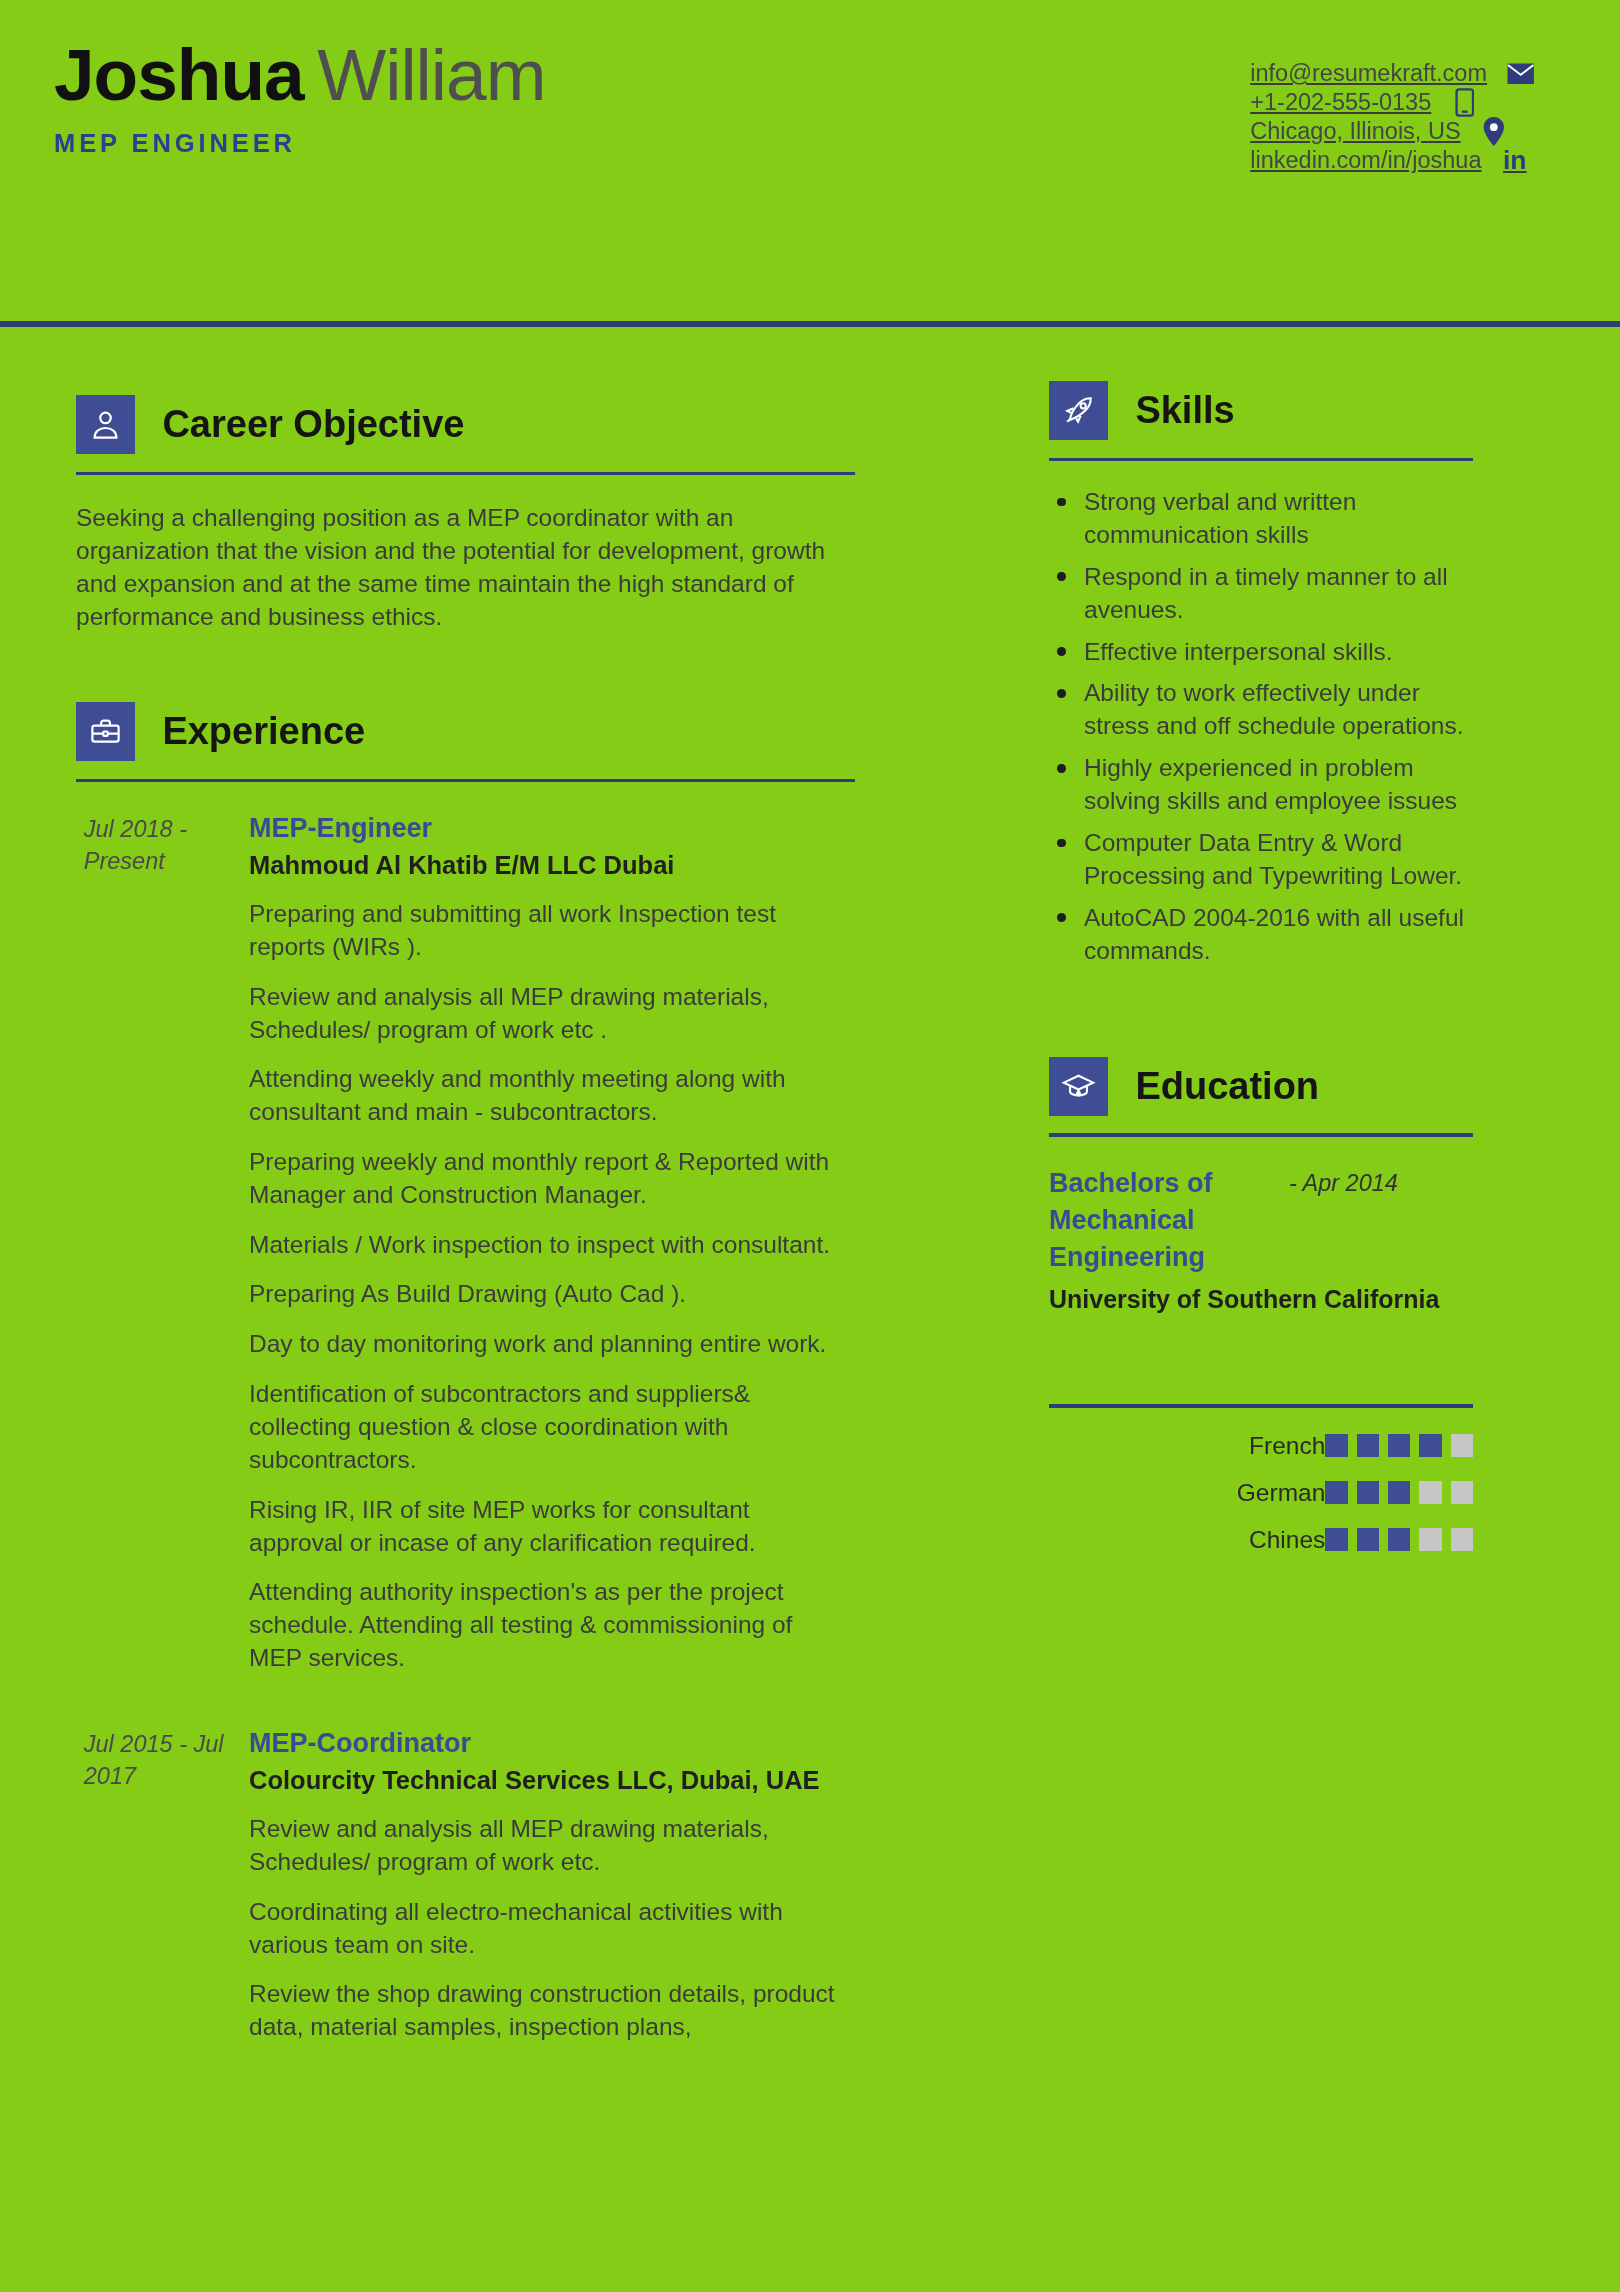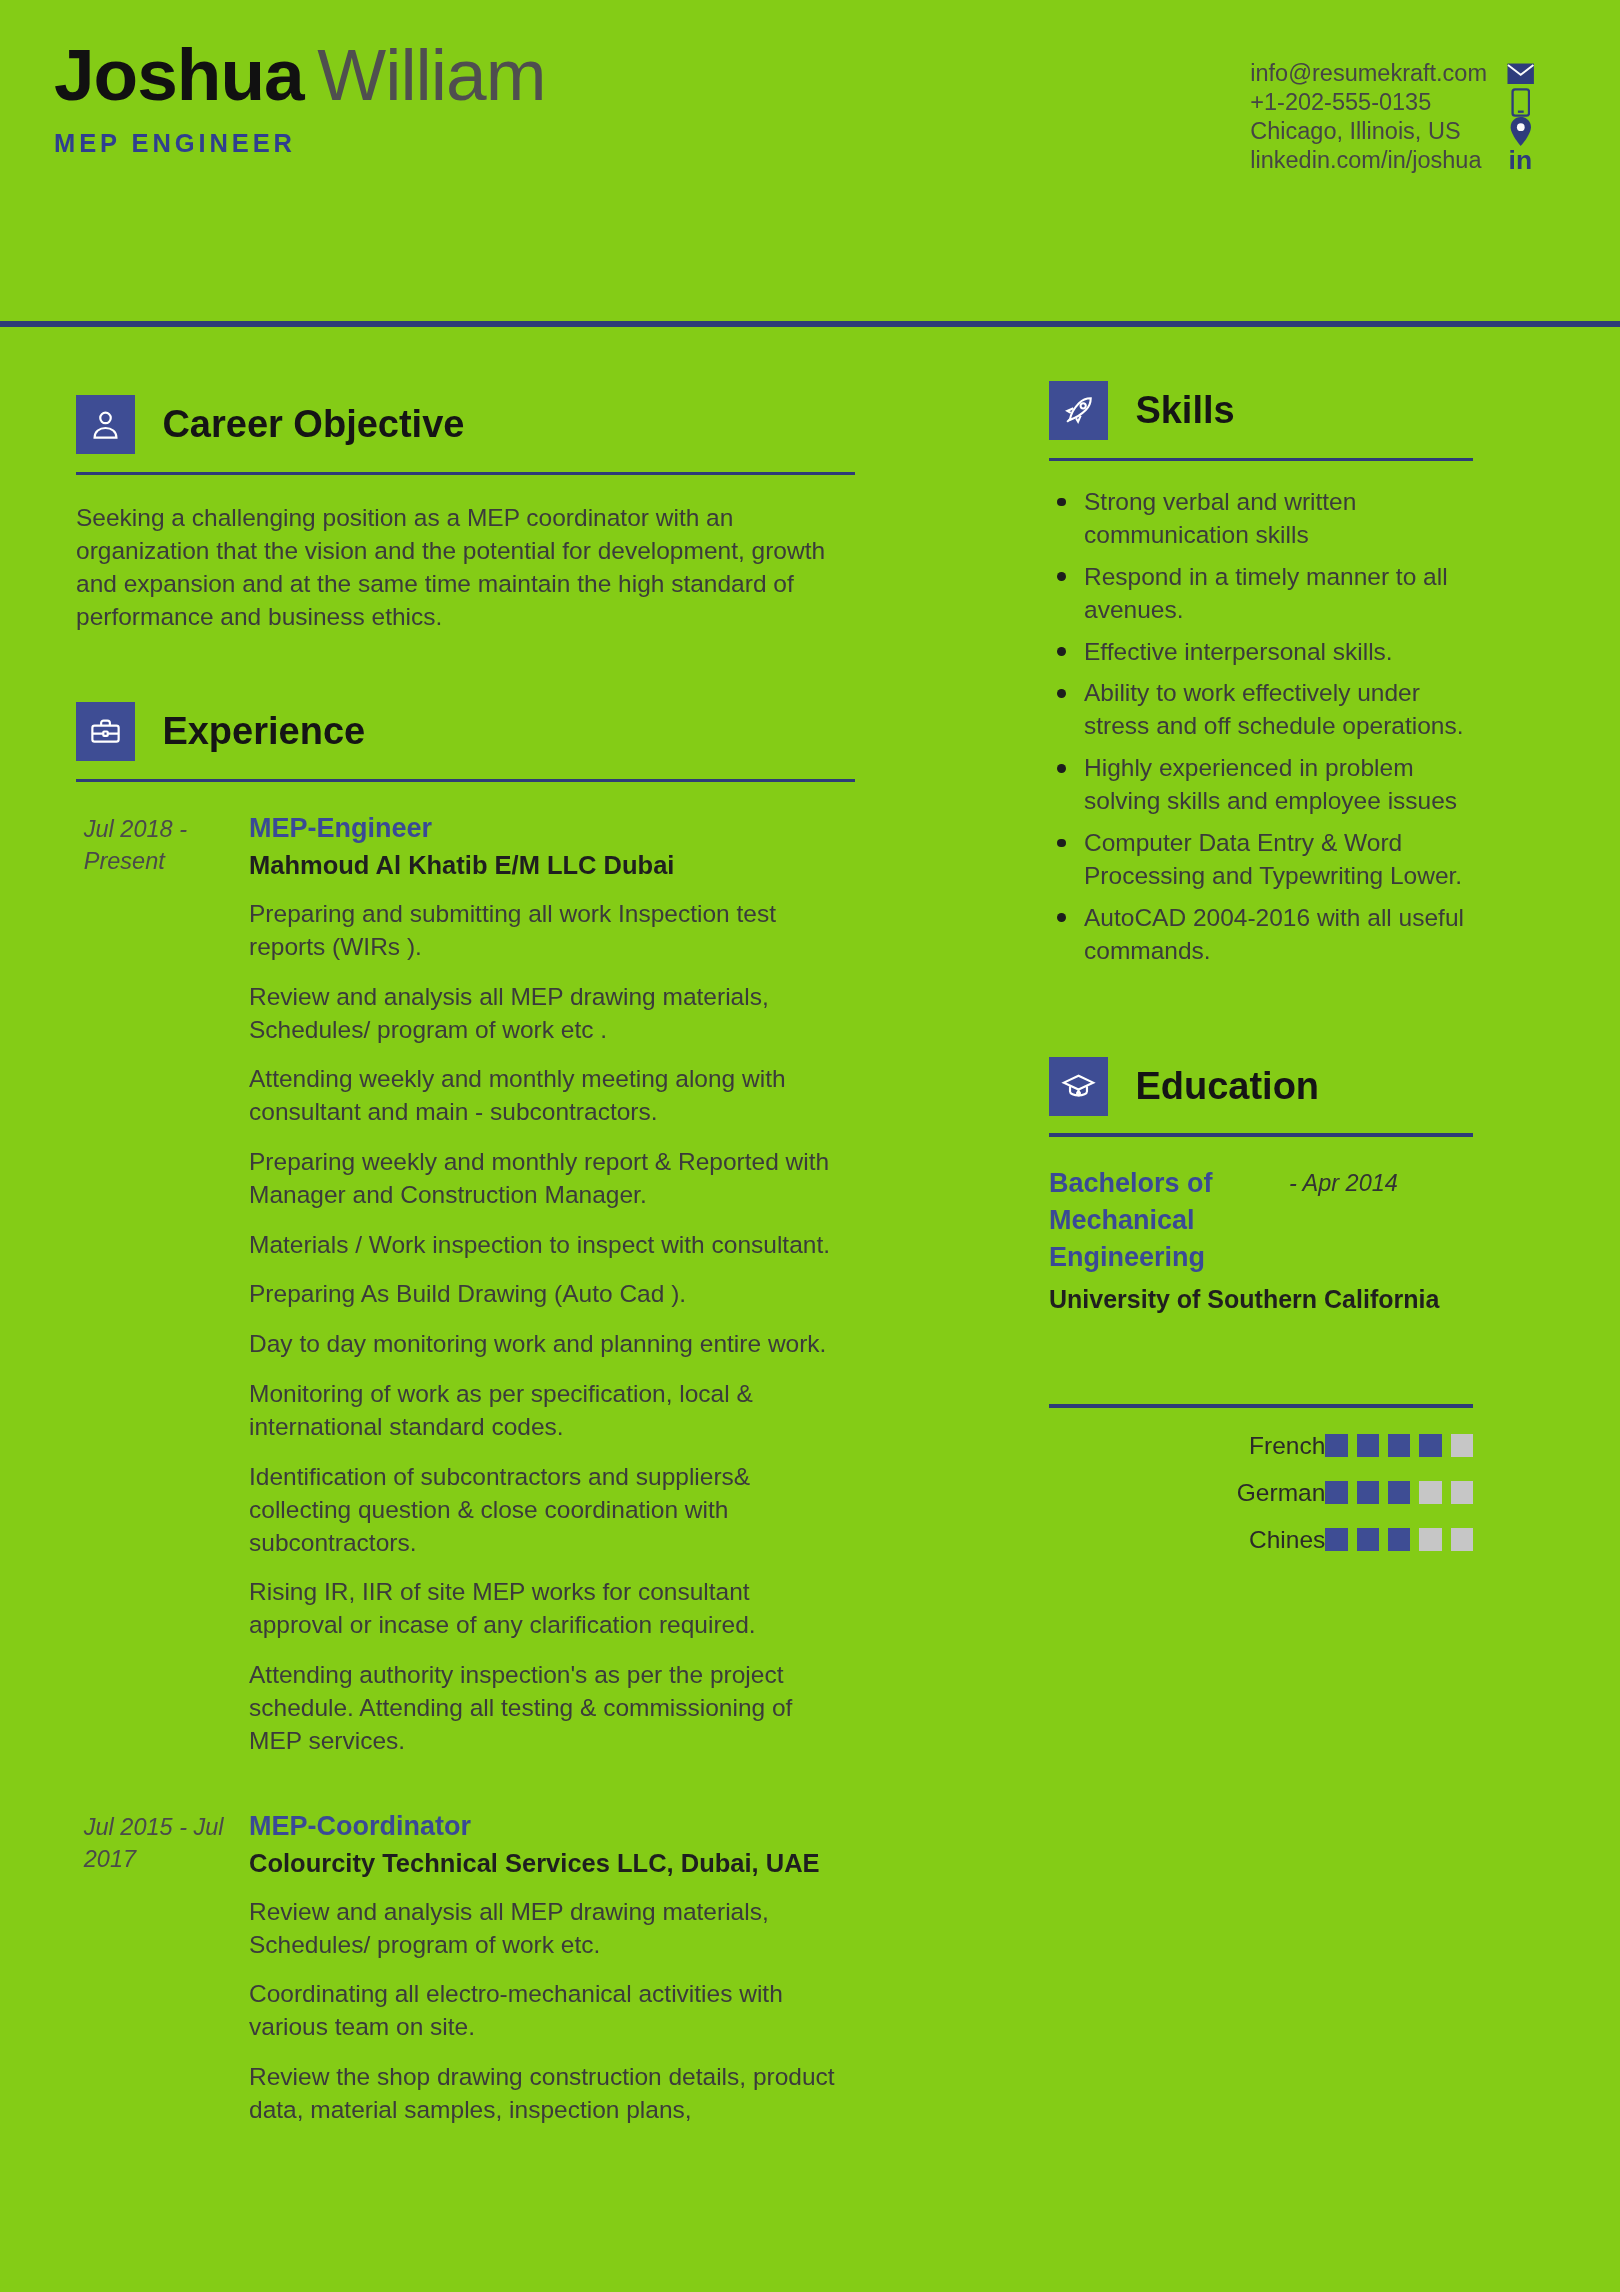--- a/index.html
+++ b/index.html
@@ -11,21 +11,21 @@
     color:#3b3b3b;
     overflow:hidden;
   }
   
   .name-block{position:absolute;left:54px;top:37px;}
   .name{font-size:73px;line-height:1.05;letter-spacing:-1px;}
   .name .first{font-weight:700;color:#111;}
   .name .last{font-weight:400;color:#4f4f4f;margin-left:13.7px;}
   .role{margin-top:15.7px;font-size:25.5px;font-weight:700;letter-spacing:3.9px;color:#2f3f8f;}
   .contact{position:absolute;top:59px;right:86px;}
-  .contact-row{display:flex;align-items:center;justify-content:space-between;height:29px;margin-bottom:0px;}
+  .contact-row{display:flex;align-items:center;justify-content:flex-start;height:29px;margin-bottom:0px;text-decoration:underline;}
   .contact-text{font-size:23.5px;color:#454545;}
   .contact-ic{width:27.4px;height:27.4px;margin-left:19.6px;display:flex;align-items:center;justify-content:center;}
   .li-glyph{font-size:26.5px;font-weight:800;color:#2e3c7c;line-height:1;font-family:"Liberation Sans",sans-serif;}
   .top-rule{position:absolute;left:0;top:321px;width:100%;height:5.9px;background:#2e3c78;}
   
   .left-col{position:absolute;left:76px;top:395px;width:779px;}
   .right-col{position:absolute;left:1049px;top:381px;width:424px;}
   
   .sec-head{display:flex;align-items:center;}
   .sq{width:59px;height:59px;background:#3e4d94;flex:0 0 59px;display:flex;align-items:center;justify-content:center;}
@@ -146,21 +146,20 @@
             <div class="entry-body">
               <div class="entry-title">MEP-Engineer</div>
               <div class="entry-company">Mahmoud Al Khatib E/M LLC Dubai</div>
               <p class="entry-par">Preparing and submitting all work Inspection test reports (WIRs ).</p>
               <p class="entry-par">Review and analysis all MEP drawing materials, Schedules/ program of work etc .</p>
               <p class="entry-par">Attending weekly and monthly meeting along with consultant and main - subcontractors.</p>
               <p class="entry-par">Preparing weekly and monthly report &amp; Reported with Manager and Construction Manager.</p>
               <p class="entry-par">Materials / Work inspection to inspect with consultant.</p>
               <p class="entry-par">Preparing As Build Drawing (Auto Cad ).</p>
               <p class="entry-par">Day to day monitoring work and planning entire work.</p>
-              <p class="entry-par">Monitoring of work as per specification, local &amp; international standard codes.</p>
               <p class="entry-par">Identification of subcontractors and suppliers&amp; collecting question &amp; close coordination with subcontractors.</p>
               <p class="entry-par">Rising IR, IIR of site MEP works for consultant approval or incase of any clarification required.</p>
               <p class="entry-par">Attending authority inspection's as per the project schedule. Attending all testing &amp; commissioning of MEP services.</p>
             </div>
           </div>
           <div class="entry">
             <div class="entry-date">Jul 2015 - Jul 2017</div>
             <div class="entry-body">
               <div class="entry-title">MEP-Coordinator</div>
               <div class="entry-company">Colourcity Technical Services LLC, Dubai, UAE</div>

